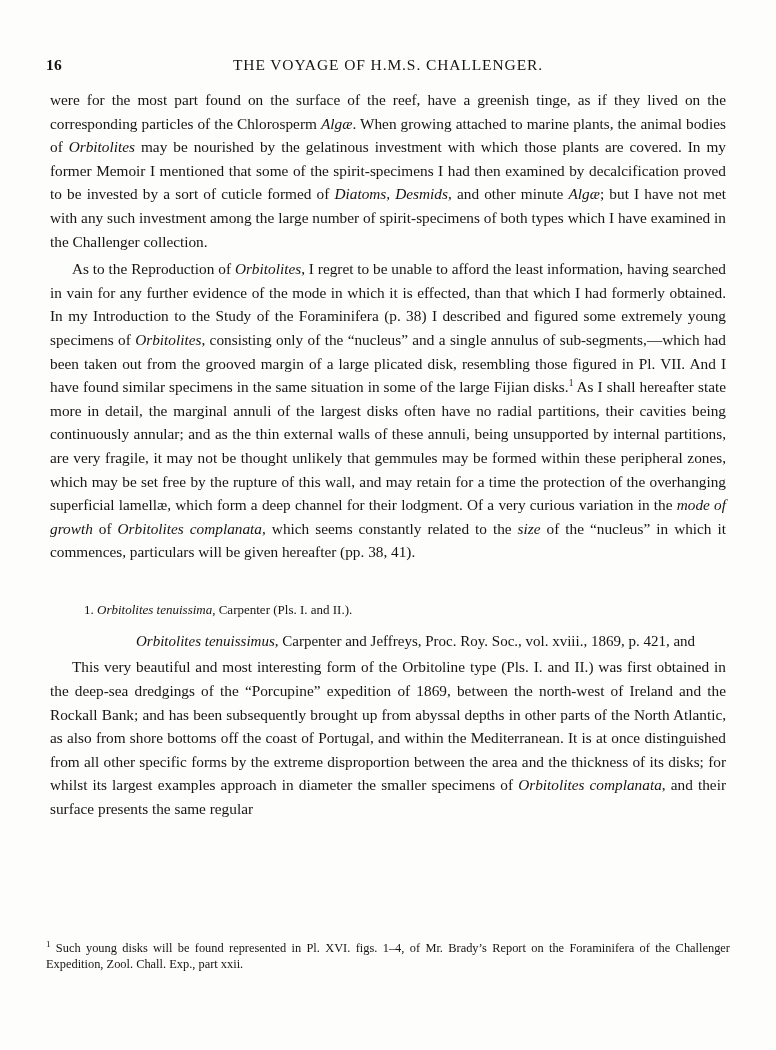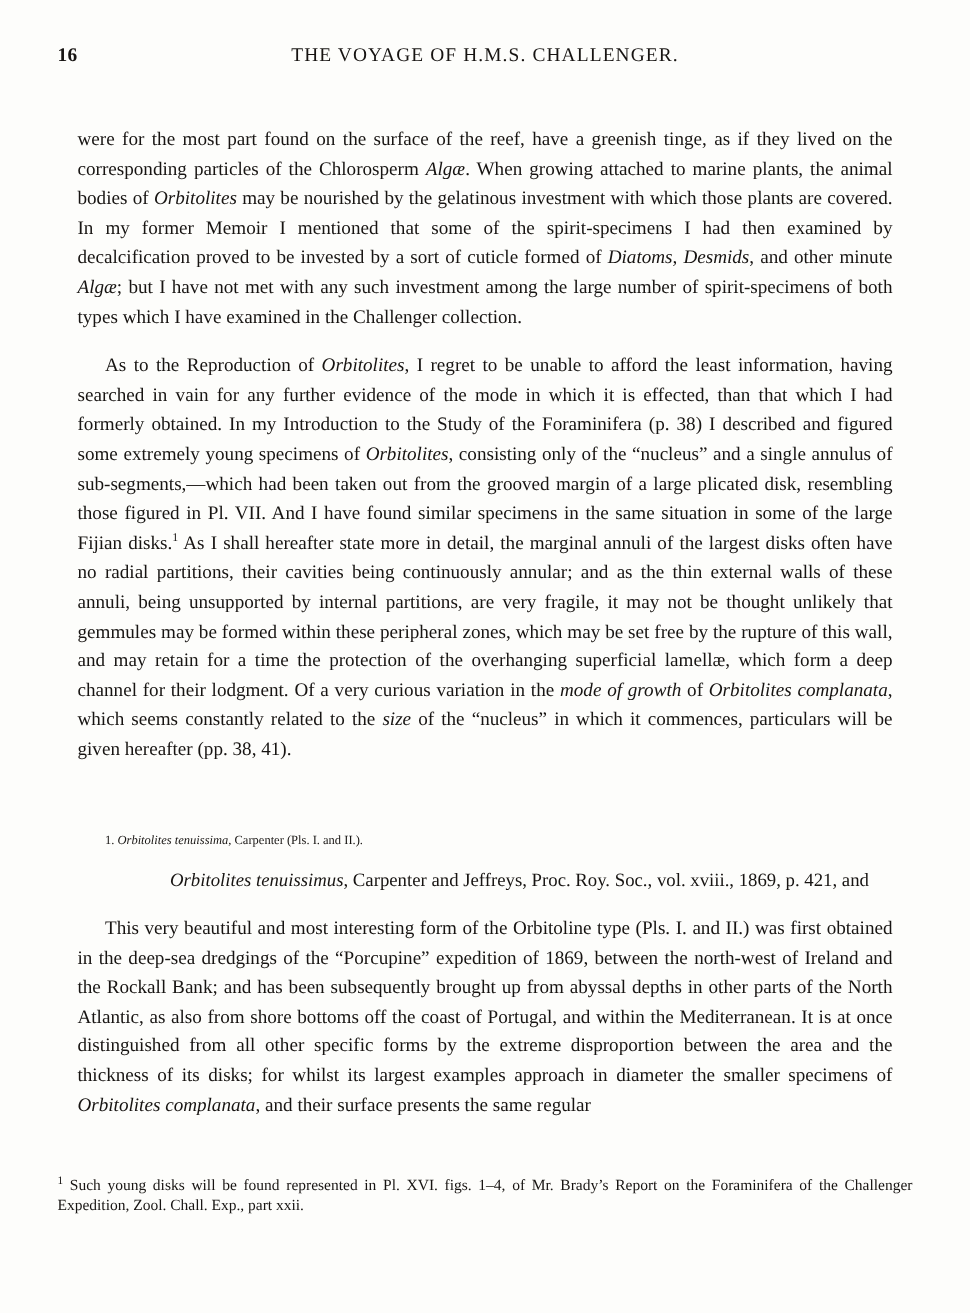--- a/index.html
+++ b/index.html
@@ -18,21 +18,21 @@
   .page {
     position: absolute;
     left: 0; top: 0;
     width: 776px;
     height: 1050px;
     background: #fdfdfb;
   }
   .header {
     position: absolute;
     left: 46px;
-    top: 36px;
+    top: 56px;
     width: 684px;
     height: 24px;
   }
   .folio {
     position: absolute;
     left: 0;
     top: 0;
     font-size: 15.5px;
     font-weight: bold;
     letter-spacing: 0.2px;
@@ -47,37 +47,37 @@
     font-variant: small-caps;
     letter-spacing: 0.9px;
   }
   .body-block {
     position: absolute;
     left: 46px;
     top: 84px;
     width: 684px;
   }
   p.para {
-    margin: 16px;
+    margin: 4px;
     font-size: 15.3px;
     line-height: 23.6px;
     text-align: justify;
     text-justify: inter-word;
     hyphens: manual;
   }
   p.para.indent {
     text-indent: 22px;
   }
   p.para + p.para {
     margin-top: 0;
   }
   .species-head {
-    margin-top: 50px;
+    margin-top: 34px;
     padding-left: 38px;
-    font-size: 10px;
+    font-size: 13px;
     line-height: 23.6px;
   }
   .ref-block {
     margin-top: 11px;
     padding-left: 90px;
     padding-right: 28px;
     font-size: 15px;
     line-height: 19px;
     text-align: justify;
   }

